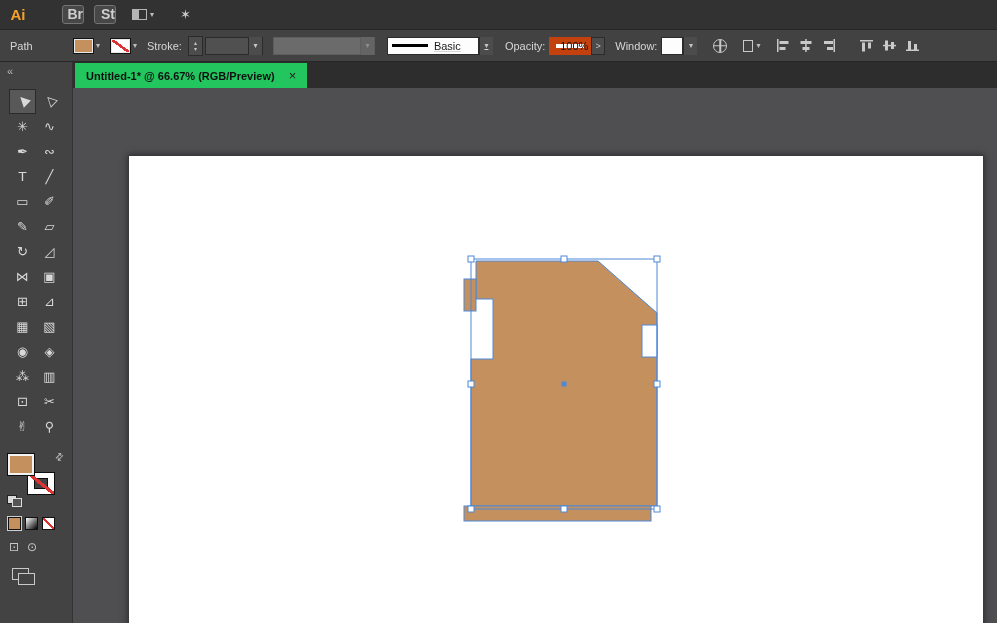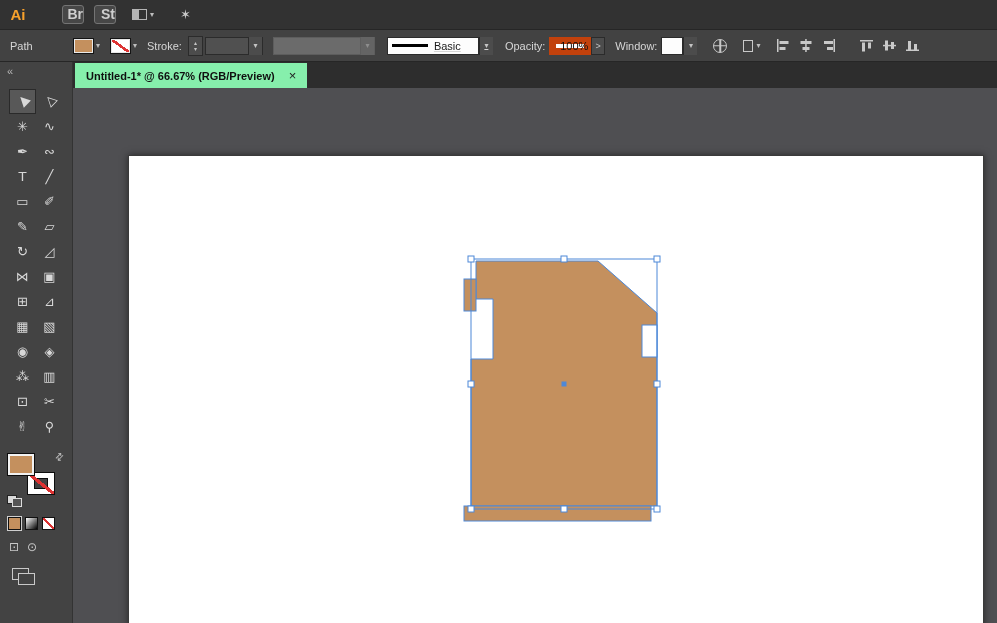--- a/index.html
+++ b/index.html
@@ -83,21 +83,21 @@
   .m-color{box-shadow:0 0 0 1px #cfcfcf;}
   .m-grad{background:linear-gradient(135deg,#fff,#000);}
   .m-none{background:linear-gradient(to top right,#fff 42%,#d33 42%,#d33 58%,#fff 58%);}
   .drawmodes{display:flex;gap:8px;margin:10px 0 0 9px;color:#c9c9c9;font-size:12px;font-family:"DejaVu Sans",sans-serif;}
   .screenmode{position:relative;width:17px;height:12px;border:1.5px solid #c9c9c9;margin:14px 0 0 12px;display:inline-block;box-sizing:border-box;}
   .screenmode::after{content:"";position:absolute;left:5px;top:4px;width:17px;height:12px;border:1.5px solid #c9c9c9;background:#434343;box-sizing:border-box;}
 
   
   .docarea{flex:1;display:flex;flex-direction:column;min-width:0;}
   .tabbar{height:26px;background:#2d2d2d;display:flex;align-items:flex-end;}
-  .tab{height:25px;margin-left:2px;background:#86efac;color:#101010;font-size:11px;font-weight:bold;
+  .tab{height:25px;margin-left:2px;background:#22c55e;color:#101010;font-size:11px;font-weight:bold;
     display:flex;align-items:center;padding:0 11px;}
   .tab-close{margin-left:14px;font-weight:normal;font-size:13px;color:#222;}
   .canvas{flex:1;position:relative;background:#4f4f52;overflow:hidden;}
   .artboard{position:absolute;left:55px;top:67px;width:854px;height:470px;background:#fff;
     border:1px solid #3a3a3a;box-shadow:0 0 7px rgba(0,0,0,.5);box-sizing:content-box;}
   #shape-svg{position:absolute;left:0;top:0;}
 </style>
 </head>
 <body>
 

